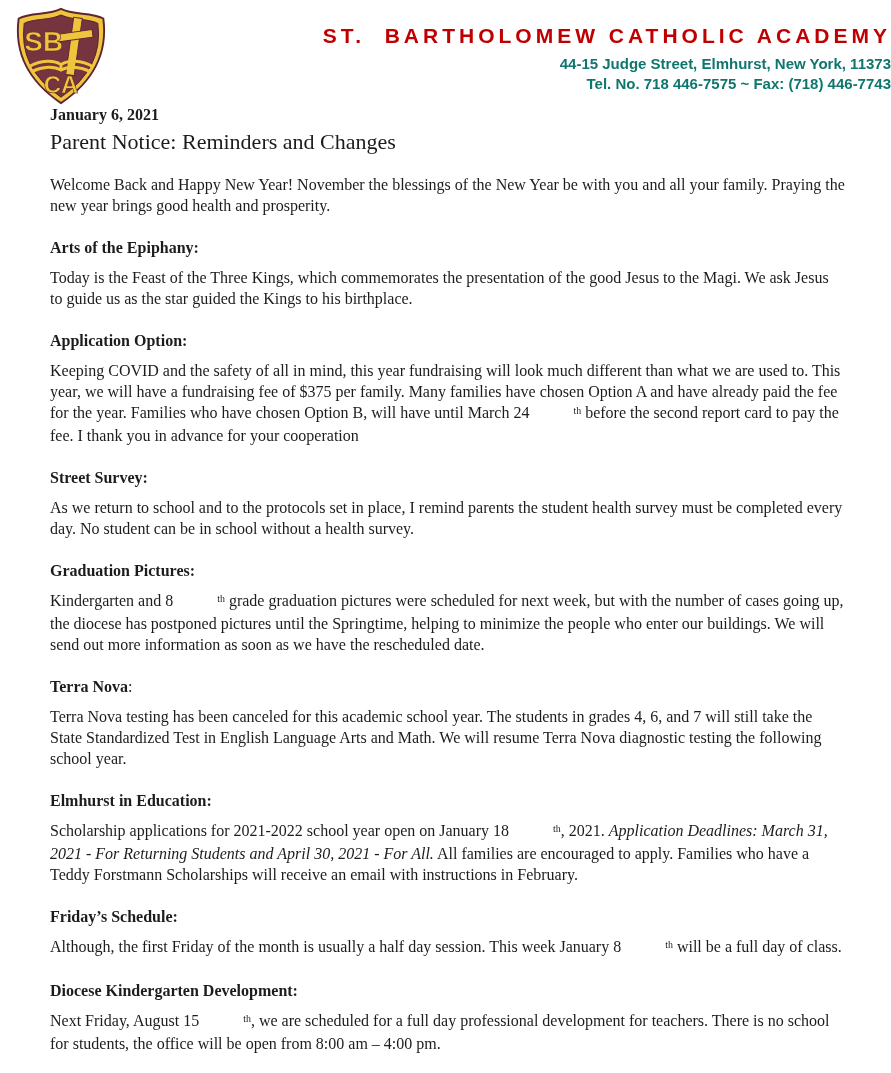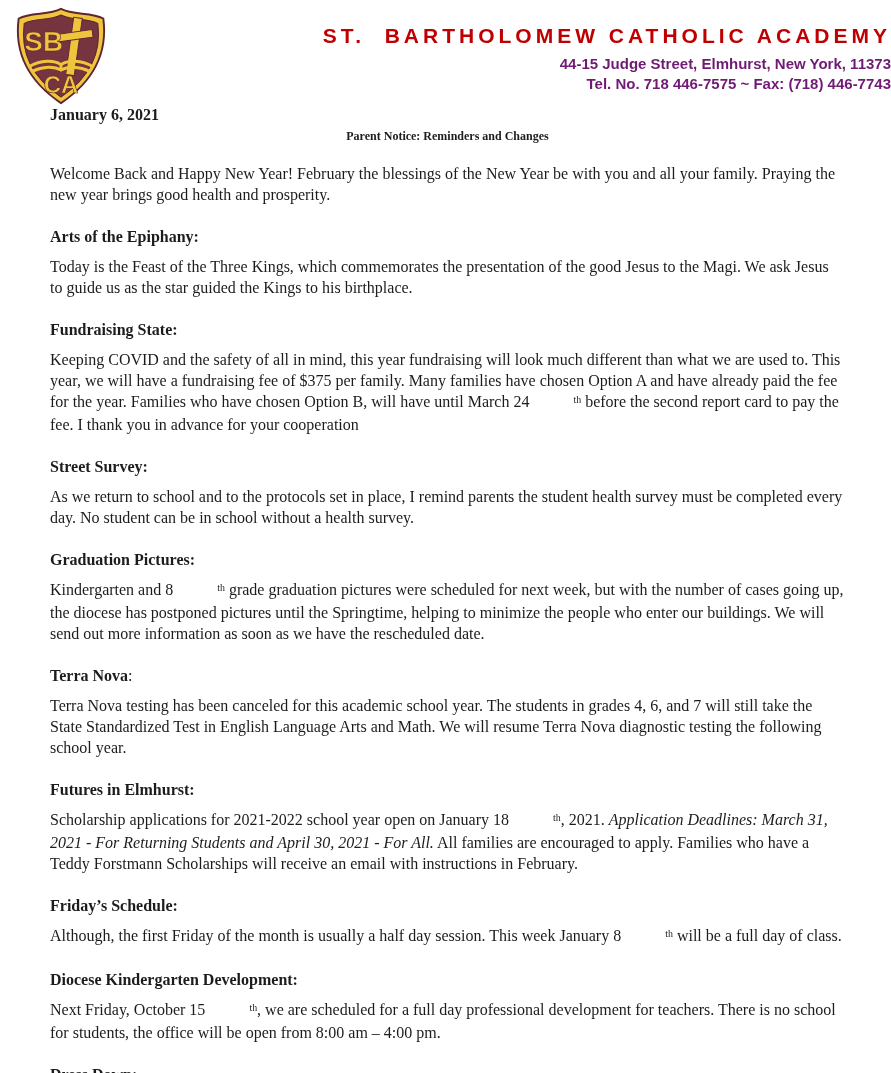--- a/index.html
+++ b/index.html
@@ -19,26 +19,26 @@
   .logo{position:absolute;left:8px;top:6px;width:106px;height:100px;}
   .logo svg{width:100%;height:100%;display:block;}
   .head-text{text-align:right;}
   .school-name{
     font-family:"Liberation Sans",sans-serif;font-weight:700;
     font-size:21px;letter-spacing:4px;color:var(--brand-red);
     white-space:pre;margin-bottom:6px;
   }
   .address{
     font-family:"Liberation Sans",sans-serif;font-weight:700;
-    font-size:15px;color:#701a75;line-height:20px;
+    font-size:15px;color:#0f766e;line-height:20px;
   }
   main.doc{padding:0 46px 0 50px;}
   .date{font-weight:700;font-size:16px;margin-top:12px;}
   .doc-title{
-    text-align:center;font-weight:700;font-size:12px;
+    font-weight:400;font-size:22px;
     margin:5px 0 19px;font-family:"Liberation Serif",serif;
   }
   #sections p{
     font-size:16px;line-height:21px;margin:0 0 10px;
   }
   #sections h2{
     font-size:16px;line-height:21px;font-weight:700;
     margin:21px 0 9px;
   }
   #sections h2 .h-suffix{font-weight:400;}
@@ -76,34 +76,34 @@
       <div class="school-name">ST.  BARTHOLOMEW CATHOLIC ACADEMY</div>
       <div class="address">44-15 Judge Street, Elmhurst, New York, 11373</div>
       <div class="address">Tel. No. 718 446-7575 ~ Fax: (718) 446-7743</div>
     </div>
   </header>
 
   <main class="doc">
     <div class="date">January 6, 2021</div>
     <h1 class="doc-title">Parent Notice: Reminders and Changes</h1>
     <div id="sections">
-        <p><span>Welcome Back and Happy New Year! February the blessings of the New Year be with you and all your family. Praying the new year brings good health and prosperity.</span></p>
+        <p><span>Welcome Back and Happy New Year! November the blessings of the New Year be with you and all your family. Praying the new year brings good health and prosperity.</span></p>
         <h2>Arts of the Epiphany:</h2>
         <p><span>Today is the Feast of the Three Kings, which commemorates the presentation of the good Jesus to the Magi. We ask Jesus to guide us as the star guided the Kings to his birthplace.</span></p>
-        <h2>Fundraising State:</h2>
+        <h2>Application Option:</h2>
         <p><span>Keeping COVID and the safety of all in mind, this year fundraising will look much different than what we are used to. This year, we will have a fundraising fee of $375 per family.  Many families have chosen Option A and have already paid the fee for the year. Families who have chosen Option B, will have until March 24</span><span class="sup">th</span><span> before the second report card to pay the fee. I thank you in advance for your cooperation</span></p>
         <h2>Street Survey:</h2>
         <p><span>As we return to school and to the protocols set in place, I remind parents the student health survey must be completed every day. No student can be in school without a health survey.</span></p>
         <h2>Graduation Pictures:</h2>
         <p><span>Kindergarten and 8</span><span class="sup">th</span><span> grade graduation pictures were scheduled for next week, but with the number of cases going up, the diocese has postponed pictures until the Springtime, helping to minimize the people who enter our buildings. We will send out more information as soon as we have the rescheduled date.</span></p>
         <h2>Terra Nova<span class="h-suffix">:</span></h2>
         <p><span>Terra Nova testing has been canceled for this academic school year. The students in grades 4, 6, and 7 will still take the State Standardized Test in English Language Arts and Math. We will resume Terra Nova diagnostic testing the following school year.</span></p>
-        <h2>Futures in Elmhurst:</h2>
+        <h2>Elmhurst in Education:</h2>
         <p><span>Scholarship applications for 2021-2022 school year open on January 18</span><span class="sup">th</span><span>, 2021. </span><span class="ital">Application Deadlines: March 31, 2021 - For Returning Students and April 30, 2021 - For All.</span><span> All families are encouraged to apply. Families who have a Teddy Forstmann Scholarships will receive an email with instructions in February.</span></p>
         <h2>Friday’s Schedule:</h2>
         <p><span>Although, the first Friday of the month is usually a half day session. This week January 8</span><span class="sup">th</span><span> will be a full day of class.</span></p>
         <h2>Diocese Kindergarten Development:</h2>
-        <p><span>Next Friday, October 15</span><span class="sup">th</span><span>, we are scheduled for a full day professional development for teachers. There is no school for students, the office will be open from 8:00 am – 4:00 pm.</span></p>
+        <p><span>Next Friday, August 15</span><span class="sup">th</span><span>, we are scheduled for a full day professional development for teachers. There is no school for students, the office will be open from 8:00 am – 4:00 pm.</span></p>
         <h2>Dress Down:</h2>
       </div>
   </main>
 
 </div>
 
 </body></html>

